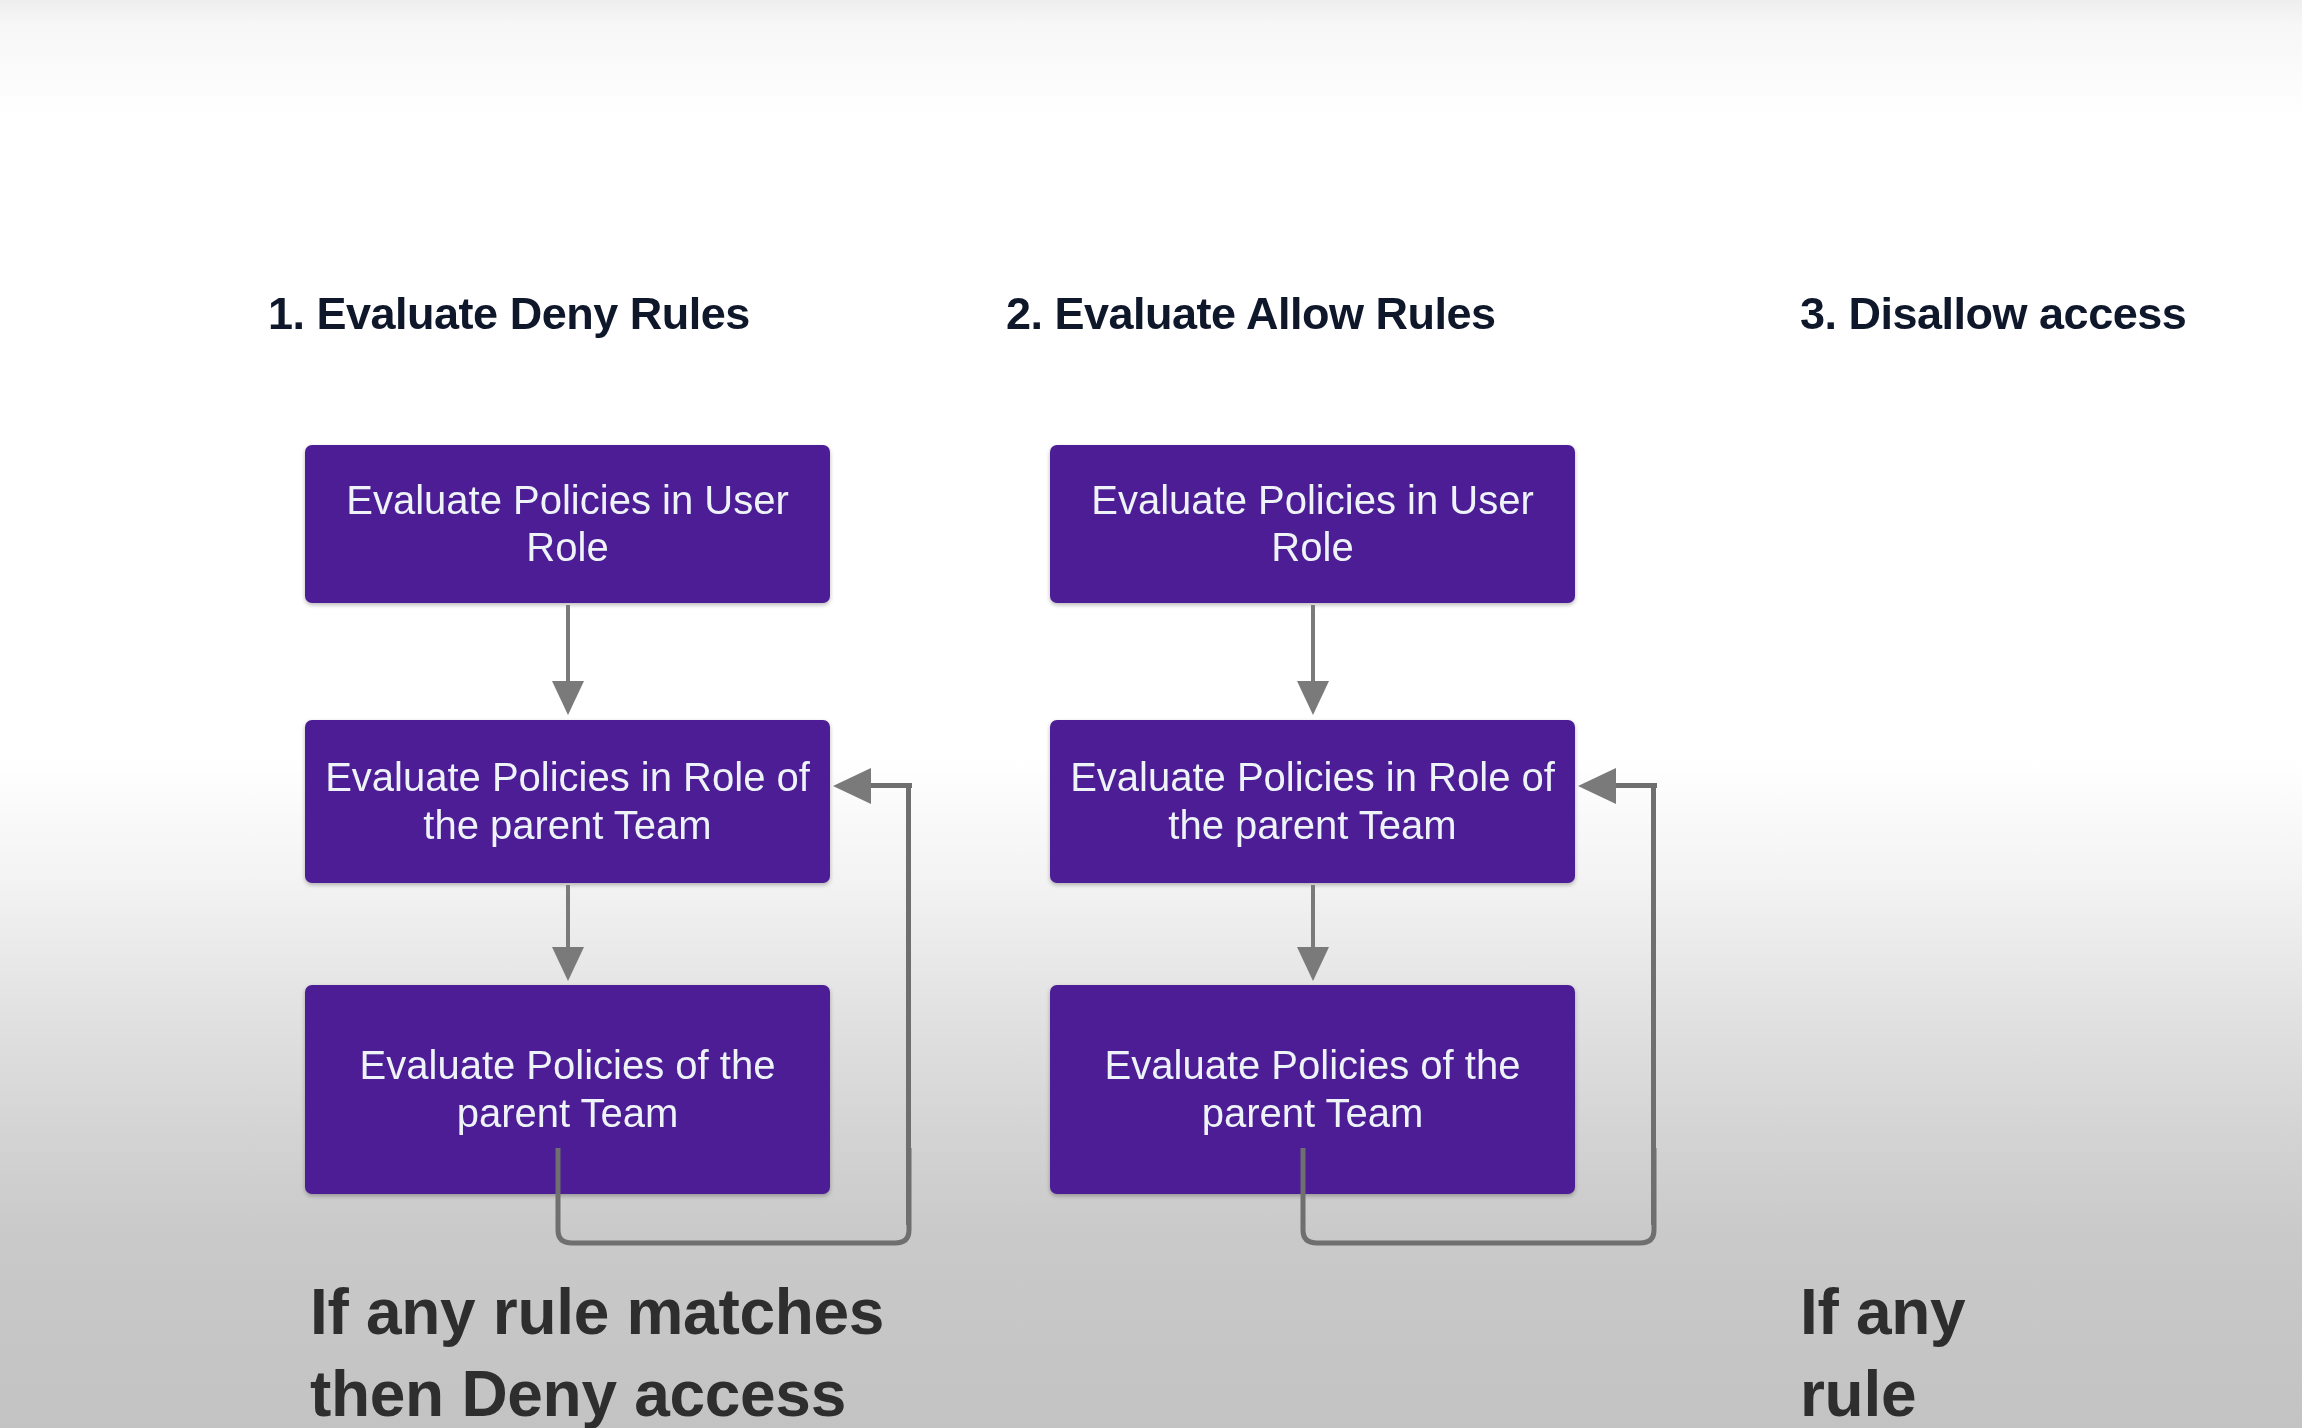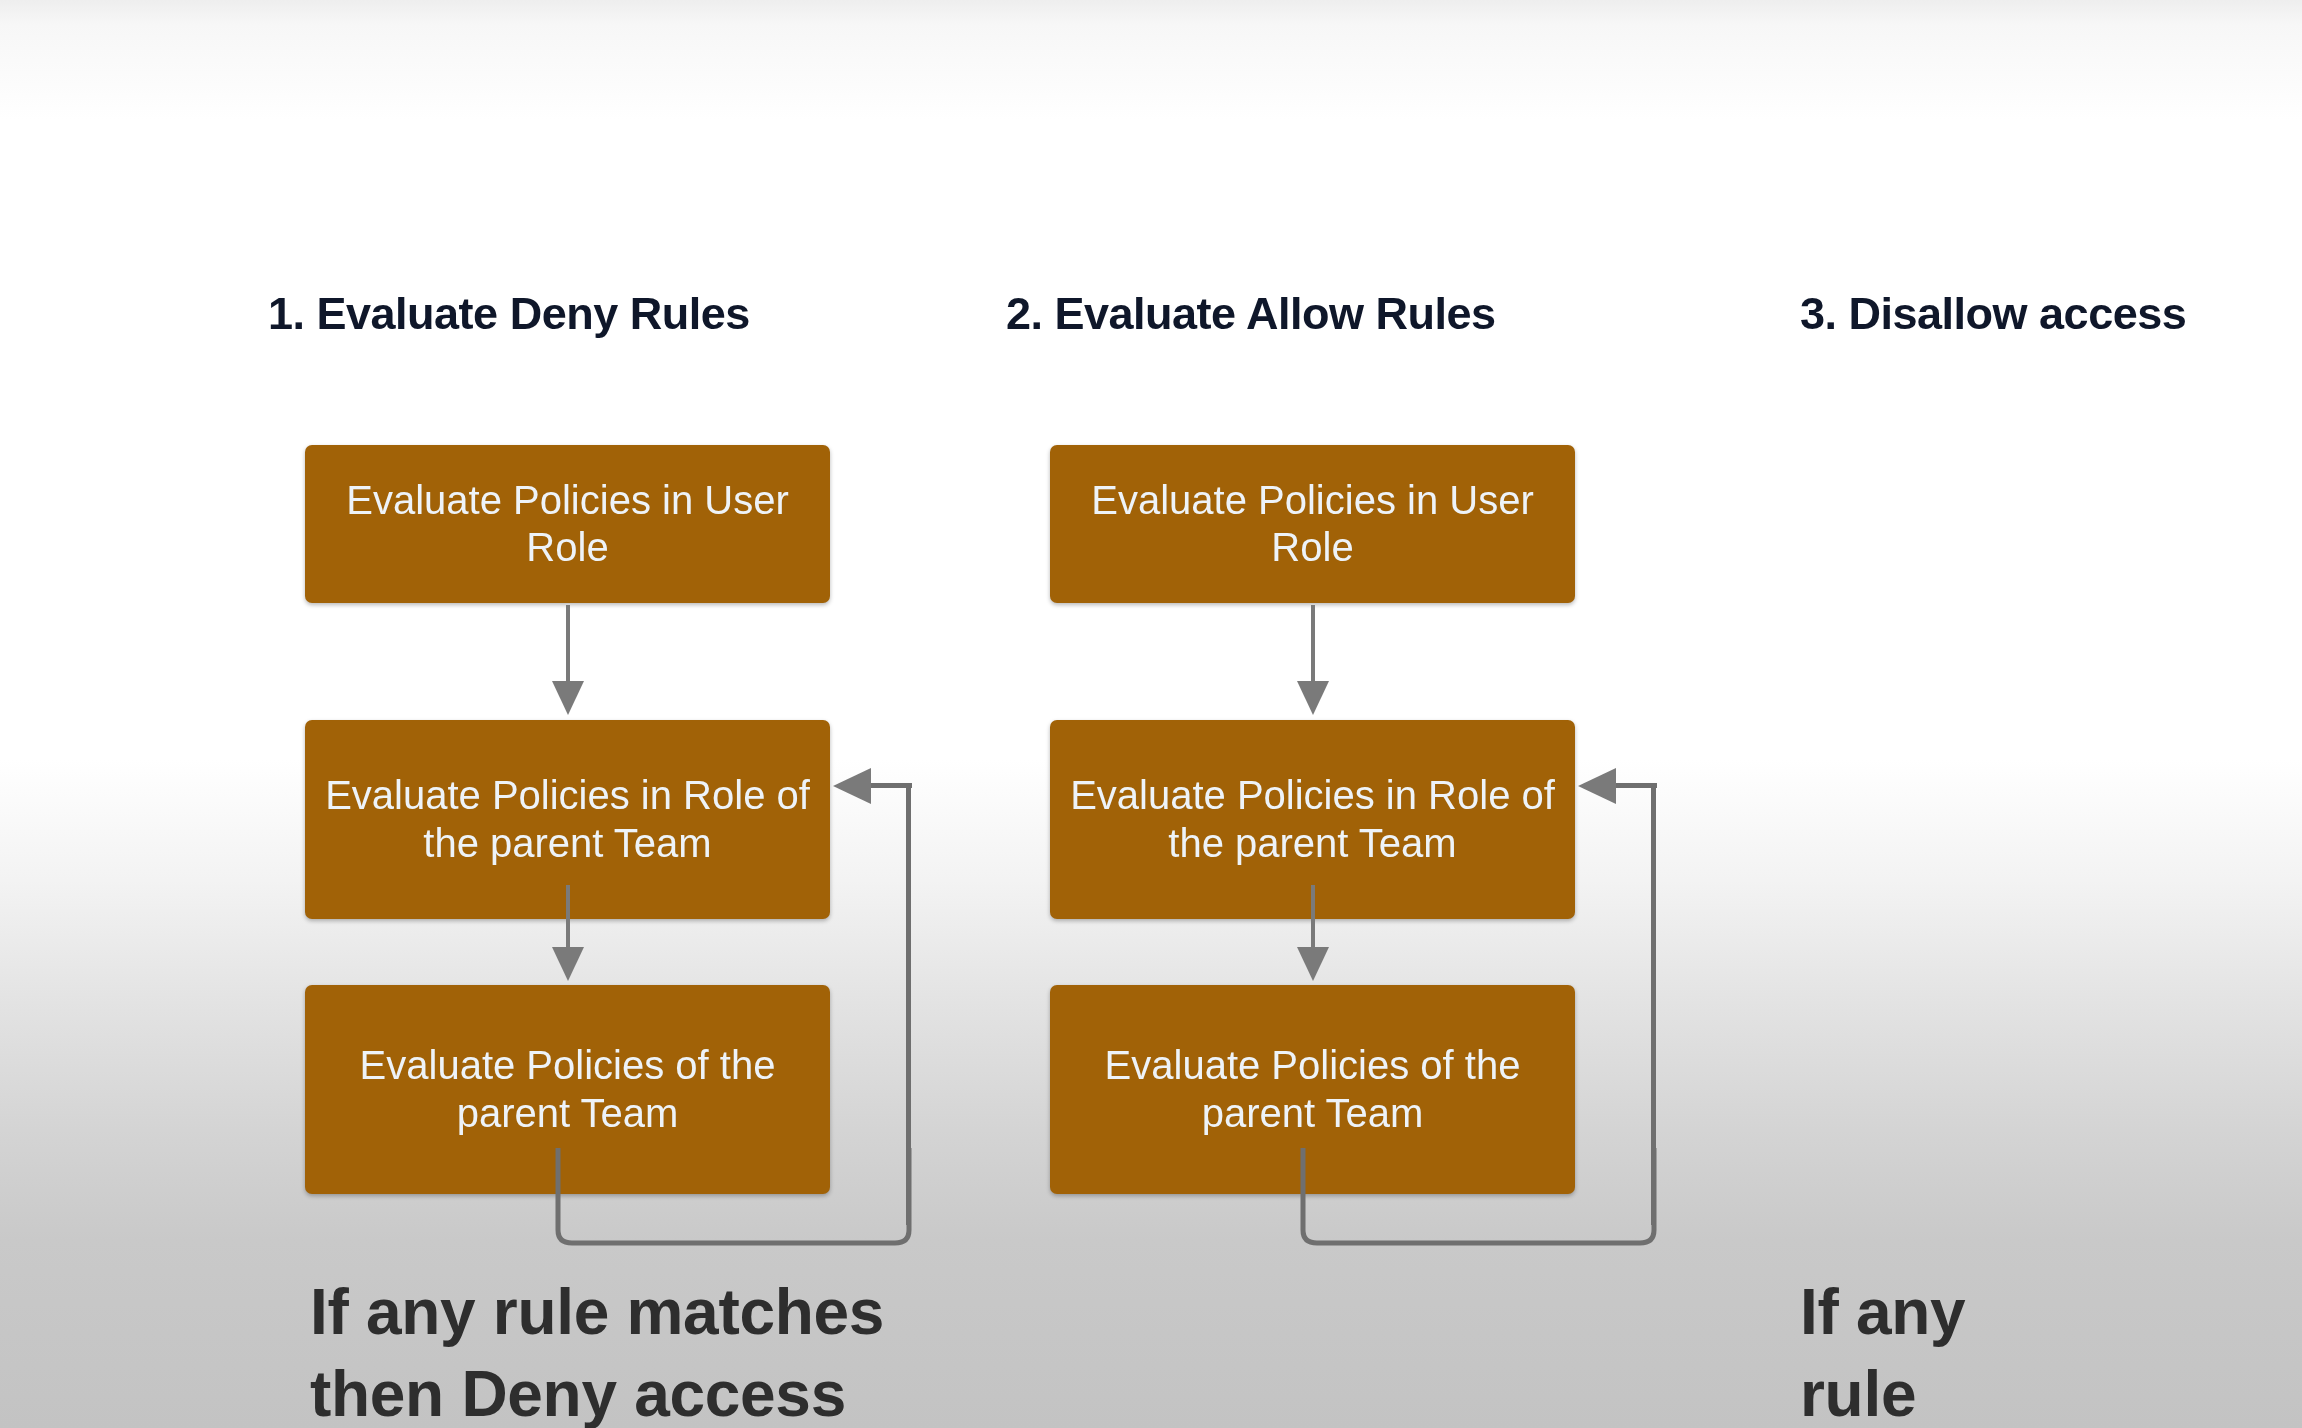--- a/index.html
+++ b/index.html
@@ -62,35 +62,35 @@
     width: 900px;
     height: 1428px;
   }
   #flow-column-1 { left: 0px; }
   #flow-column-2 { left: 745px; }
 
   .flow-box {
     position: absolute;
     left: 305px;
     width: 525px;
-    background: #a16207;
+    background: #4c1d95;
     border-radius: 7px;
     box-shadow: 0 2px 4px rgba(0,0,0,0.28);
     color: #eef3f8;
     font-size: 40px;
     line-height: 1.18;
     text-align: center;
     display: flex;
     align-items: center;
     justify-content: center;
     box-sizing: border-box;
     padding: 0 8px;
   }
   .flow-box-1 { top: 445px;  height: 158px; }
-  .flow-box-2 { top: 720px;  height: 199px; }
+  .flow-box-2 { top: 720px;  height: 163px; }
   .flow-box-3 { top: 985px;  height: 209px; }
 
   
   .arrow-down {
     position: absolute;
     left: 550px;
     width: 36px;
   }
   .arrow-down .shaft {
     position: absolute;

